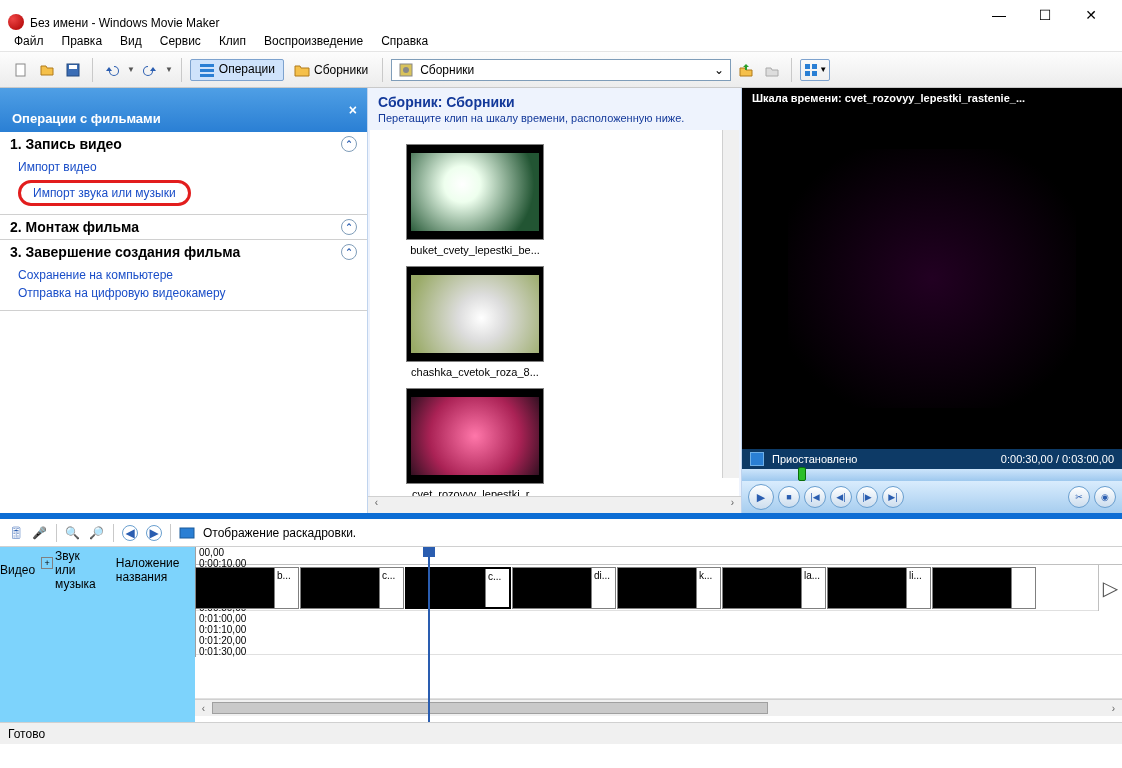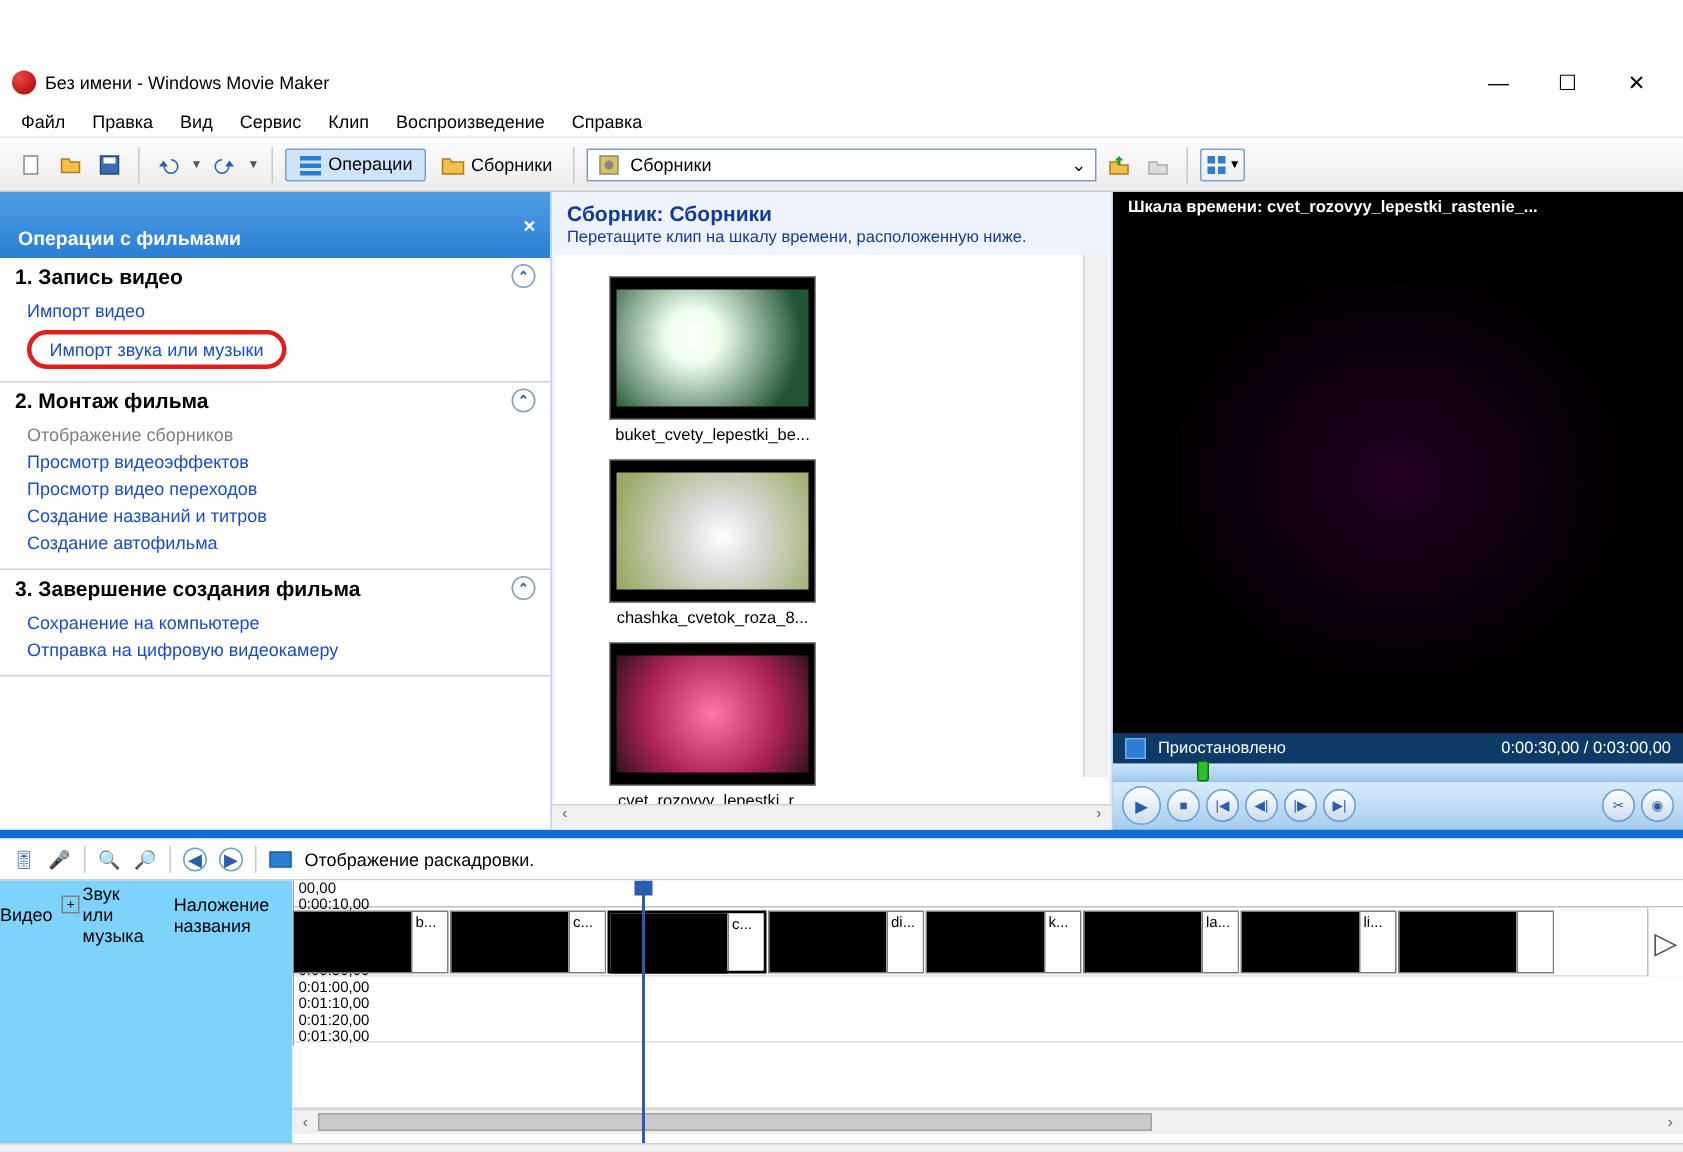--- a/index.html
+++ b/index.html
@@ -1,19 +1,19 @@
 <!DOCTYPE html>
 <html><head>
 <meta charset="utf-8">
 <style>
   * { box-sizing: border-box; margin: 0; padding: 0; font-family: "Segoe UI", Tahoma, sans-serif; }
   body { width: 1122px; height: 768px; background: #fff; font-size: 12px; overflow: hidden; position: relative; }
 
   
-  .titlebar { height: 30px; display: flex; align-items: center; padding: 0 8px; background: #fff; margin-top: 40px; }
+  .titlebar { height: 30px; display: flex; align-items: flex-end; padding: 0 8px; background: #fff; }
   .titlebar .app-icon { width: 16px; height: 16px; margin-right: 6px; background: radial-gradient(circle at 30% 30%, #e44, #a00); border-radius: 50%; }
   .titlebar .title { font-size: 12px; color: #000; }
   .winbtns { margin-left: auto; display: flex; }
   .winbtn { width: 46px; height: 30px; display: flex; align-items: center; justify-content: center; font-size: 14px; color: #000; }
   .winbtn.close { background: #fff; }
 
   
   .menubar { height: 22px; display: flex; align-items: center; padding: 0 14px; gap: 18px; border-bottom: 1px solid #e5e5e5; }
   .menubar span { font-size: 12px; color: #000; }
 
@@ -228,27 +228,20 @@
         <div class="task-link">Импорт видео</div>
         <div class="task-link" style="visibility:hidden;height:4px;">Импорт изображений</div>
         <div><span class="task-link highlight">Импорт звука или музыки</span></div>
       </div>
     </div>
     <div class="task-section">
       <div class="task-sec-title">
         <span>2. Монтаж фильма</span>
         <span class="chev">⌃</span>
       </div>
-      <div class="task-links">
-        <div class="task-link gray">Отображение сборников</div>
-        <div class="task-link">Просмотр видеоэффектов</div>
-        <div class="task-link">Просмотр видео переходов</div>
-        <div class="task-link">Создание названий и титров</div>
-        <div class="task-link">Создание автофильма</div>
-      </div>
     </div>
     <div class="task-section">
       <div class="task-sec-title">
         <span>3. Завершение создания фильма</span>
         <span class="chev">⌃</span>
       </div>
       <div class="task-links">
         <div class="task-link">Сохранение на компьютере</div>
         <div class="task-link">Отправка на цифровую видеокамеру</div>
       </div>

